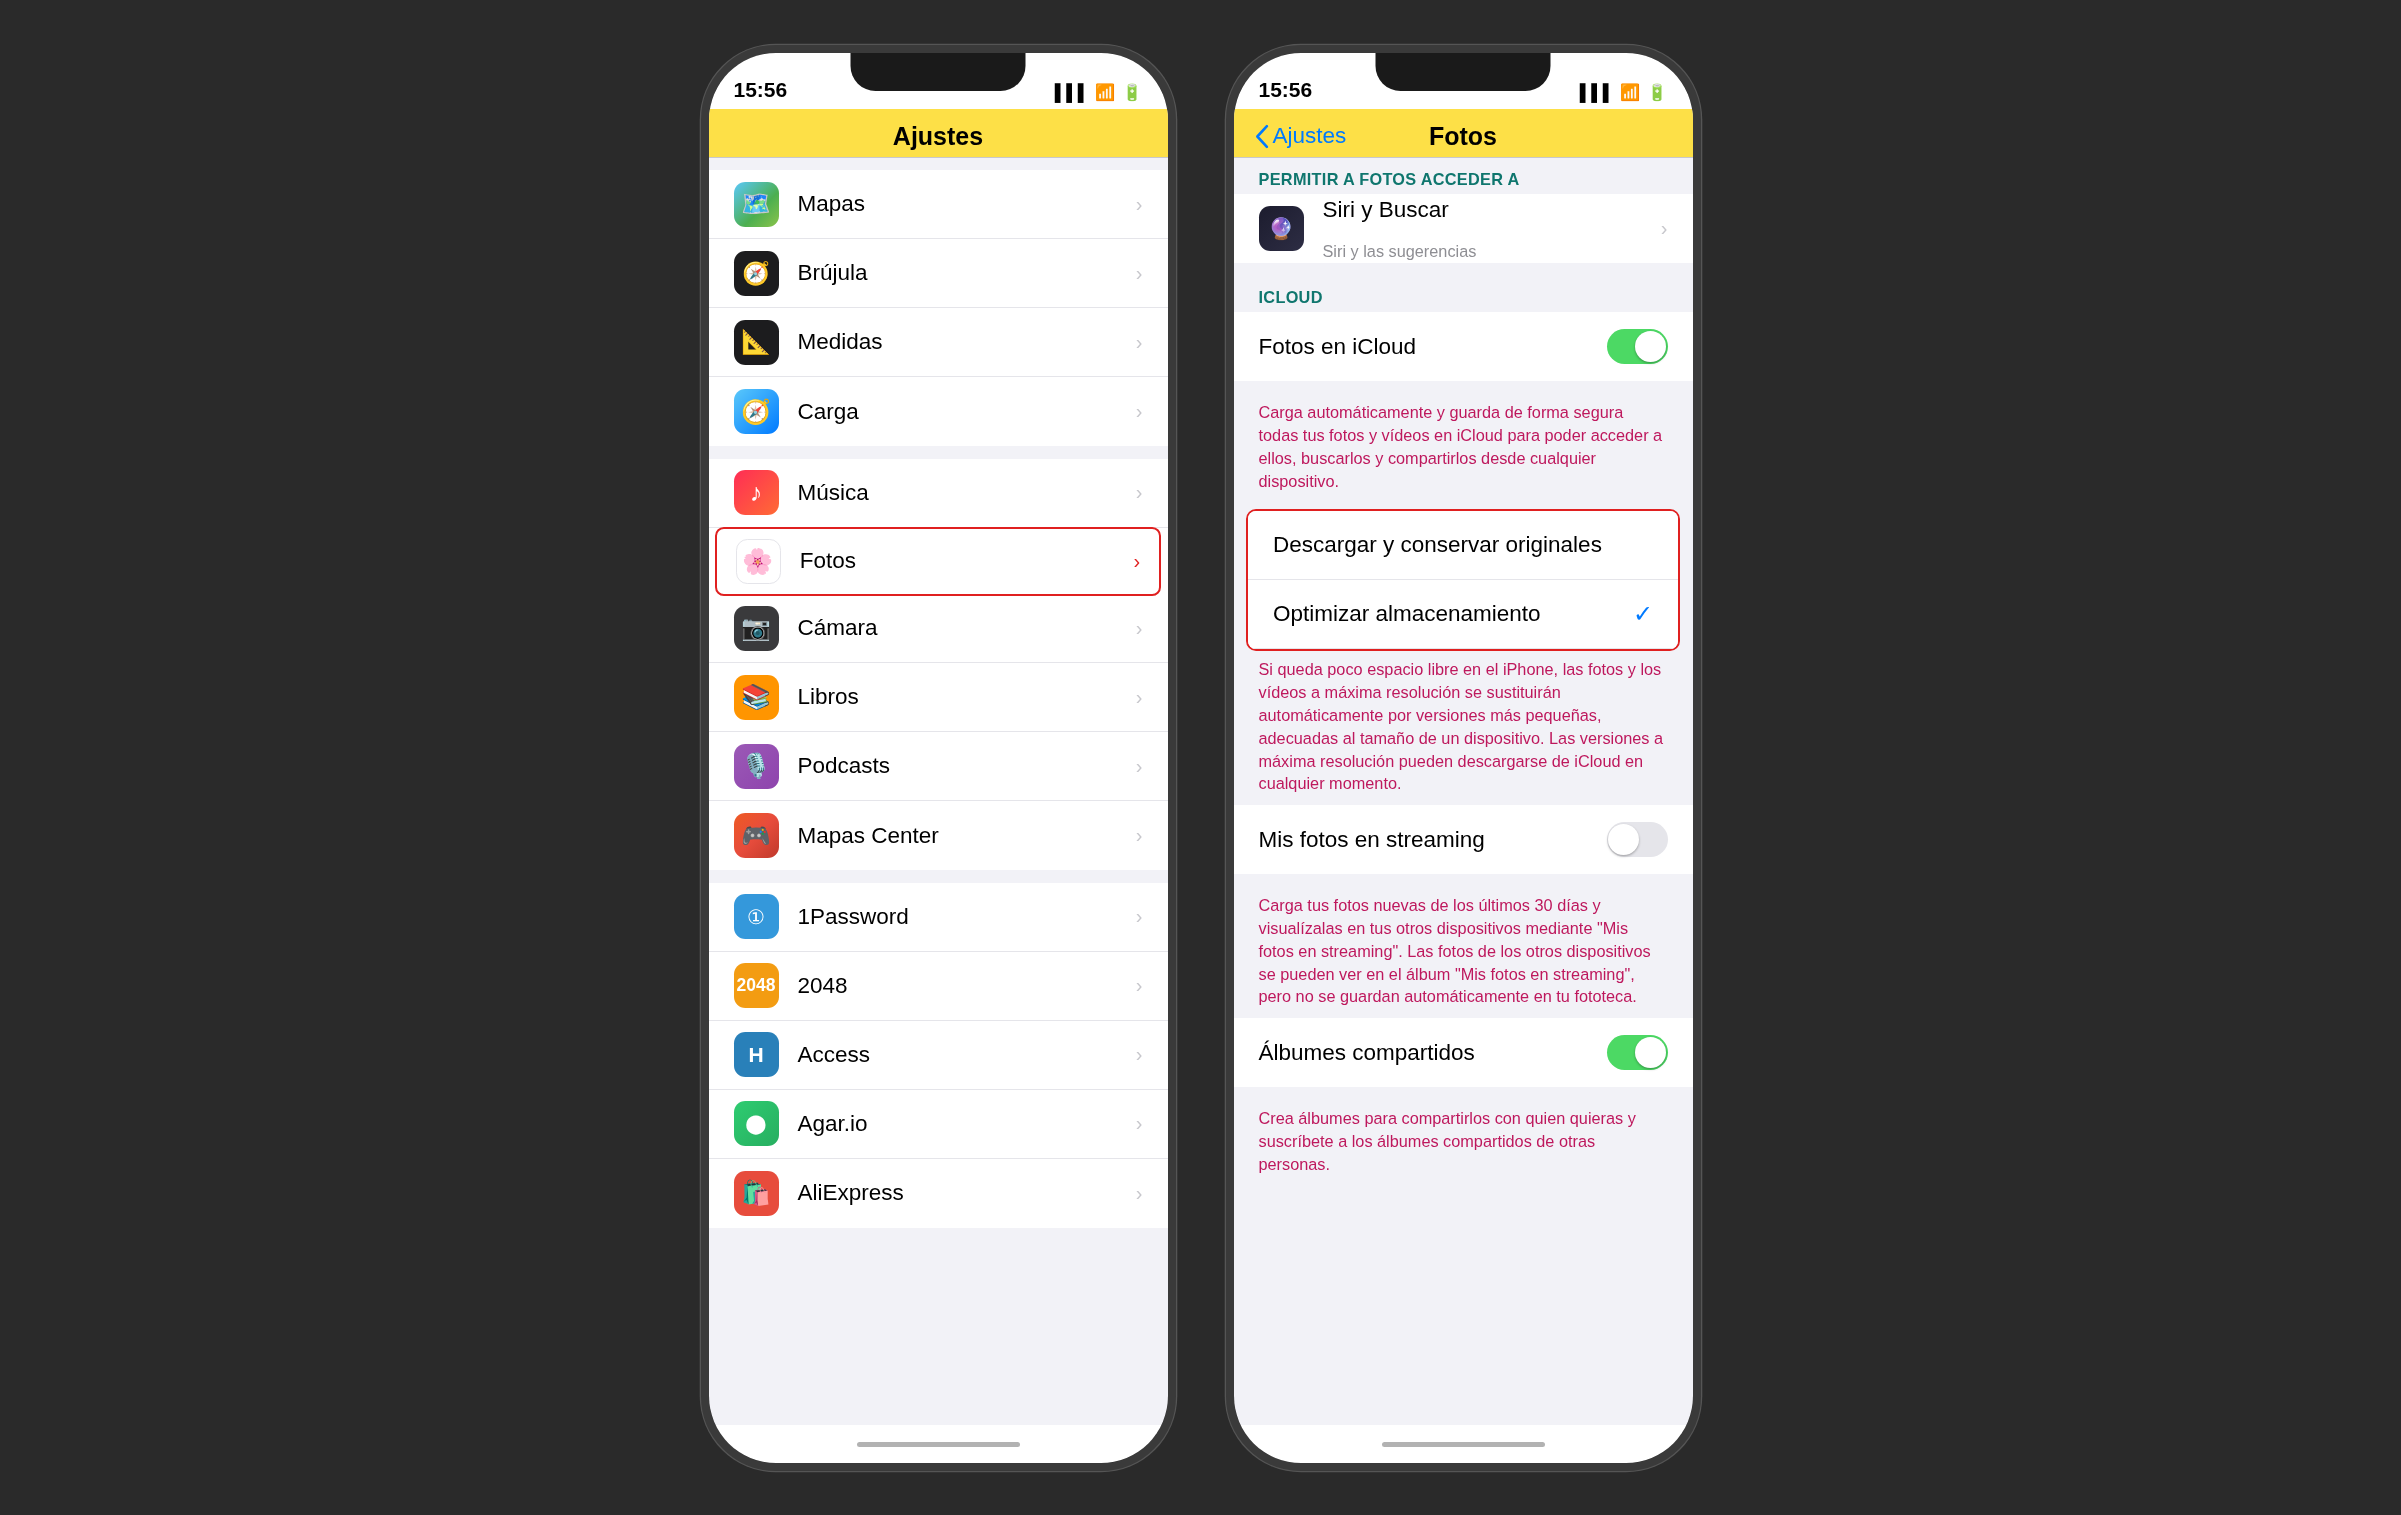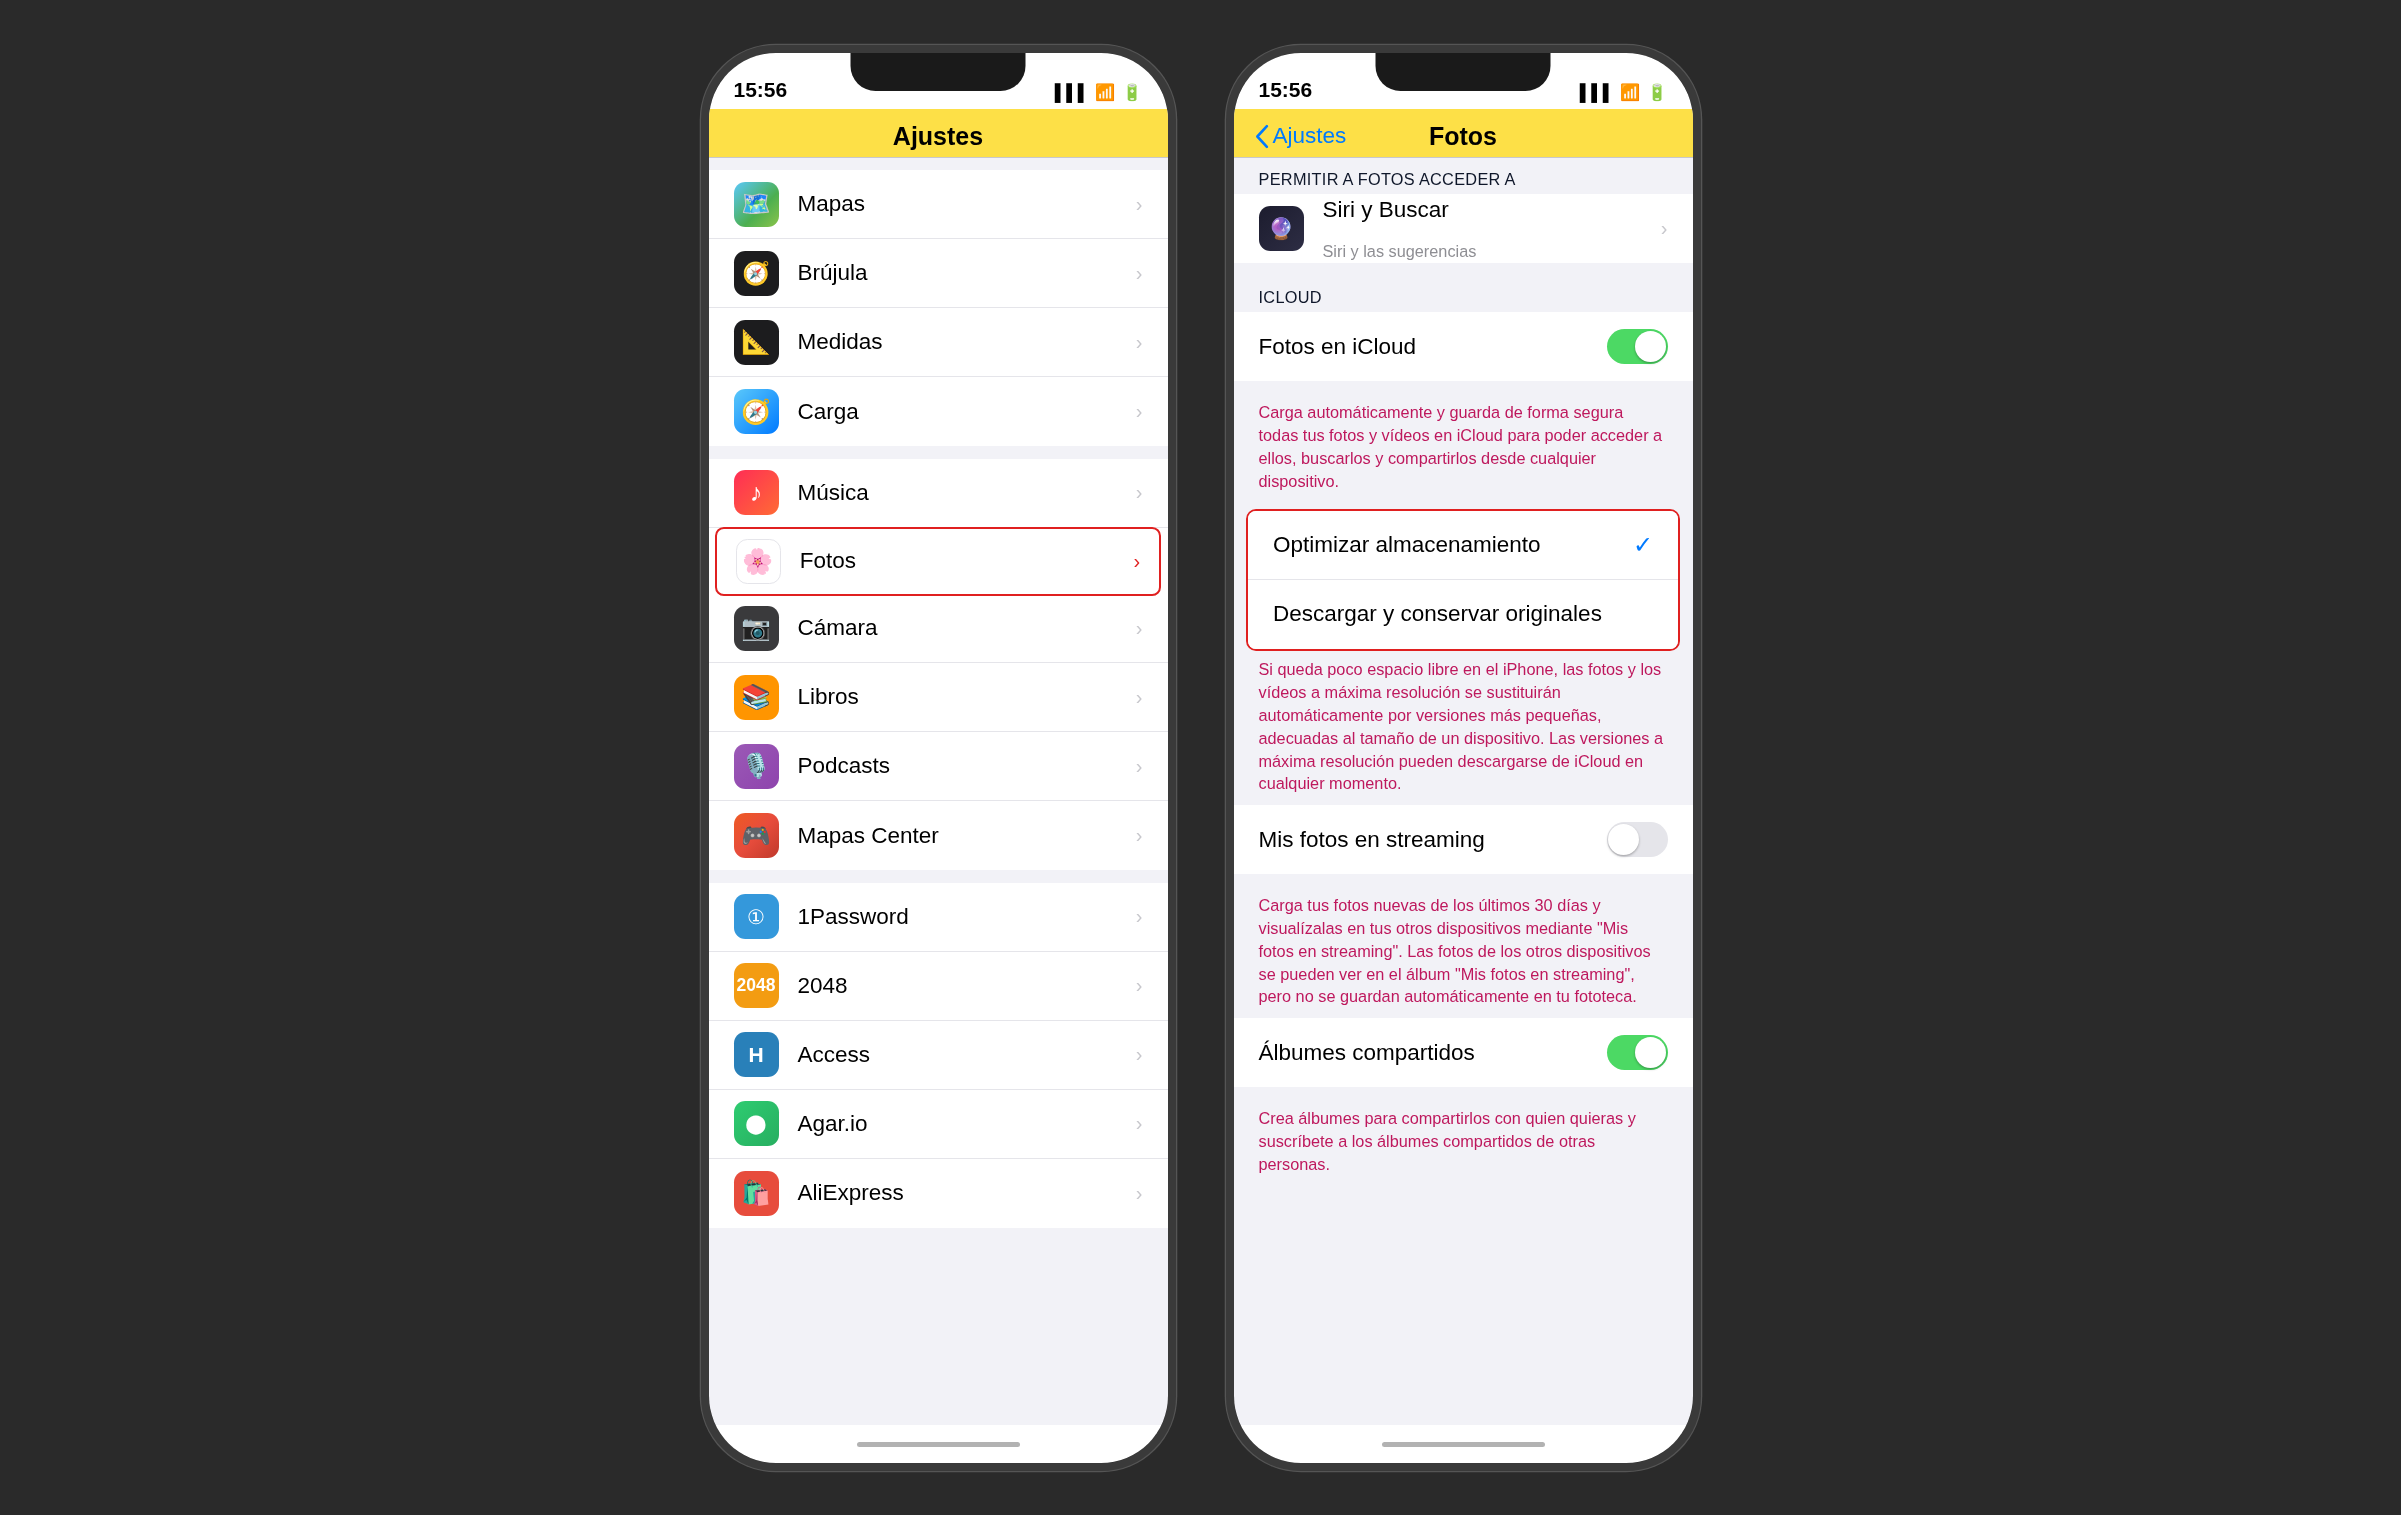--- a/index.html
+++ b/index.html
@@ -103,22 +103,22 @@
     .nav-back svg {
       width: 17.5px;
       height: 25px;
       margin-right: 2.5px;
     }
 
     
     .section-header {
       padding: 12.5px 25px 5px;
       font-size: 16.3px;
-      font-weight: 400;
-      color: #0f172a;
+      font-weight: 700;
+      color: #0f766e;
       letter-spacing: 0.3px;
       text-transform: uppercase;
     }
 
     
     .list-section {
       background: white;
       margin: 0 0 12.5px 0;
     }
 
@@ -437,27 +437,27 @@
           <div class="toggle on">
             <div class="toggle-knob"></div>
           </div>
         </div>
       </div>
 
       <div class="desc-text">Carga automáticamente y guarda de forma segura todas tus fotos y vídeos en iCloud para poder acceder a ellos, buscarlos y compartirlos desde cualquier dispositivo.</div>
 
       <div style="background:#f2f2f7; padding: 6.3px 0 0 0;">
         <div class="highlight-box">
+          <div class="list-item" style="background:white;">
+            <span class="item-label">Descargar y conservar originales</span>
+          </div>
           <div class="list-item" style="background:white; border-bottom: 0.6px solid #e5e5ea;">
             <span class="item-label">Optimizar almacenamiento</span>
             <span class="checkmark">✓</span>
           </div>
-          <div class="list-item" style="background:white;">
-            <span class="item-label">Descargar y conservar originales</span>
-          </div>
         </div>
       </div>
 
       <div class="desc-text">Si queda poco espacio libre en el iPhone, las fotos y los vídeos a máxima resolución se sustituirán automáticamente por versiones más pequeñas, adecuadas al tamaño de un dispositivo. Las versiones a máxima resolución pueden descargarse de iCloud en cualquier momento.</div>
 
       <div class="list-section">
         <div class="list-item">
           <span class="item-label">Mis fotos en streaming</span>
           <div class="toggle off">
             <div class="toggle-knob"></div>

